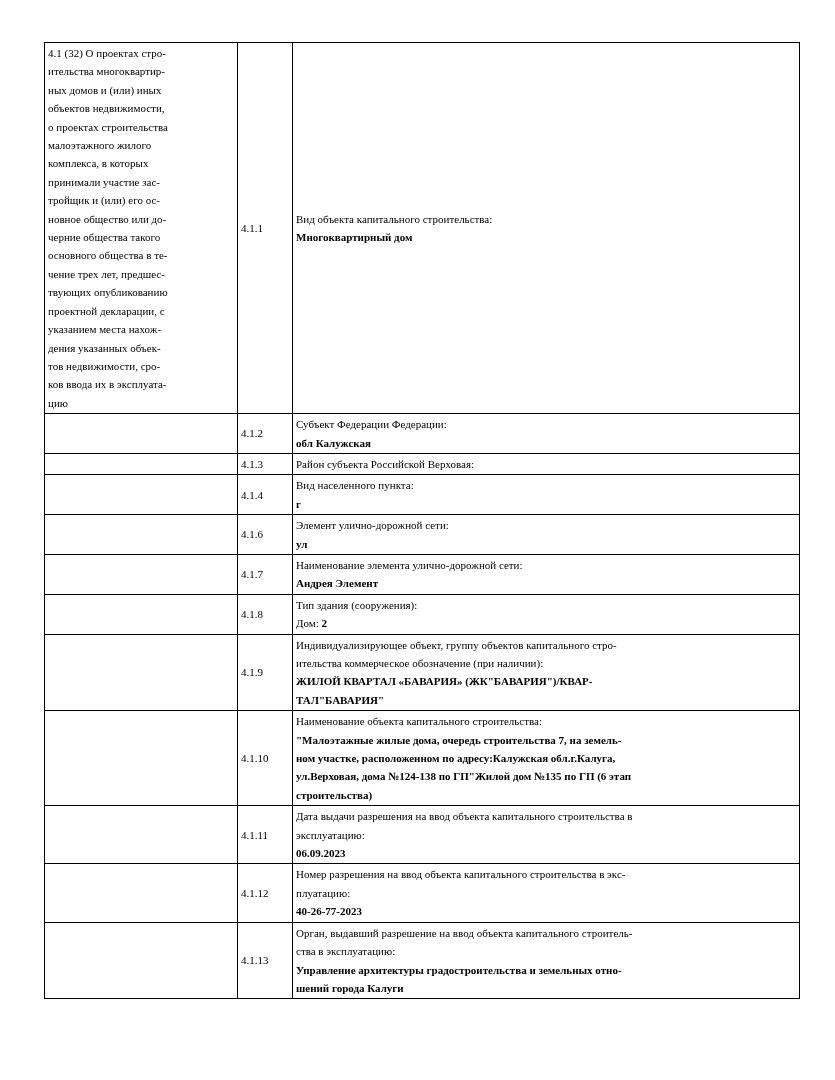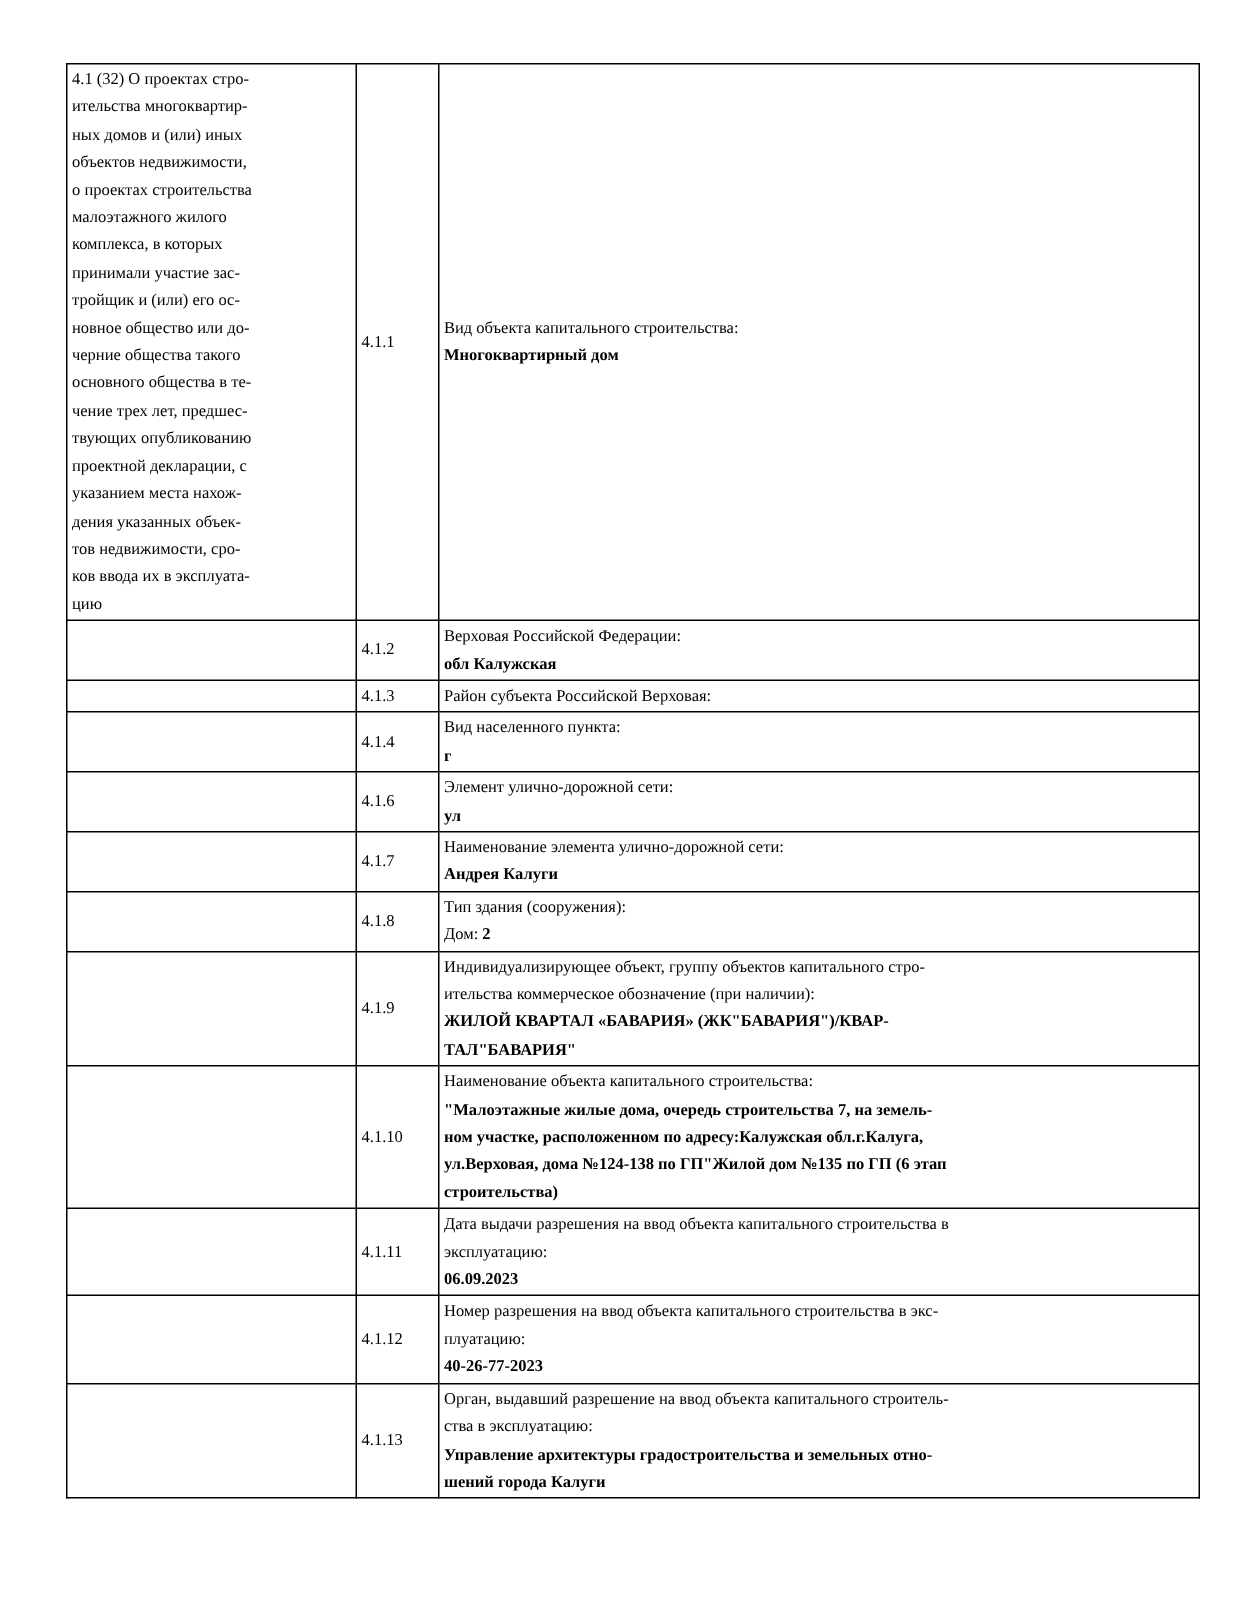--- a/index.html
+++ b/index.html
@@ -74,21 +74,21 @@
 тов недвижимости, сро-
 ков ввода их в эксплуата-
 цию</td>
       <td class="num-col">4.1.1</td>
       <td class="content-col"><span class="field-label">Вид объекта капитального строительства:
 </span><span class="field-value">Многоквартирный дом</span></td>
     </tr>
     <tr>
       <td class="desc-col"></td>
       <td class="num-col">4.1.2</td>
-      <td class="content-col"><span class="field-label">Верховая Российской Федерации:
+      <td class="content-col"><span class="field-label">Субъект Федерации Федерации:
 </span><span class="field-value">обл Калужская</span></td>
     </tr>
     <tr>
       <td class="desc-col"></td>
       <td class="num-col">4.1.3</td>
       <td class="content-col"><span class="field-label">Район субъекта Российской Верховая:</span><span class="field-value"></span></td>
     </tr>
     <tr>
       <td class="desc-col"></td>
       <td class="num-col">4.1.4</td>
@@ -98,21 +98,21 @@
     <tr>
       <td class="desc-col"></td>
       <td class="num-col">4.1.6</td>
       <td class="content-col"><span class="field-label">Элемент улично-дорожной сети:
 </span><span class="field-value">ул</span></td>
     </tr>
     <tr>
       <td class="desc-col"></td>
       <td class="num-col">4.1.7</td>
       <td class="content-col"><span class="field-label">Наименование элемента улично-дорожной сети:
-</span><span class="field-value">Андрея Калуги</span></td>
+</span><span class="field-value">Андрея Элемент</span></td>
     </tr>
     <tr>
       <td class="desc-col"></td>
       <td class="num-col">4.1.8</td>
       <td class="content-col"><span class="field-label">Тип здания (сооружения):
 Дом: </span><span class="field-value">2</span></td>
     </tr>
     <tr>
       <td class="desc-col"></td>
       <td class="num-col">4.1.9</td>

